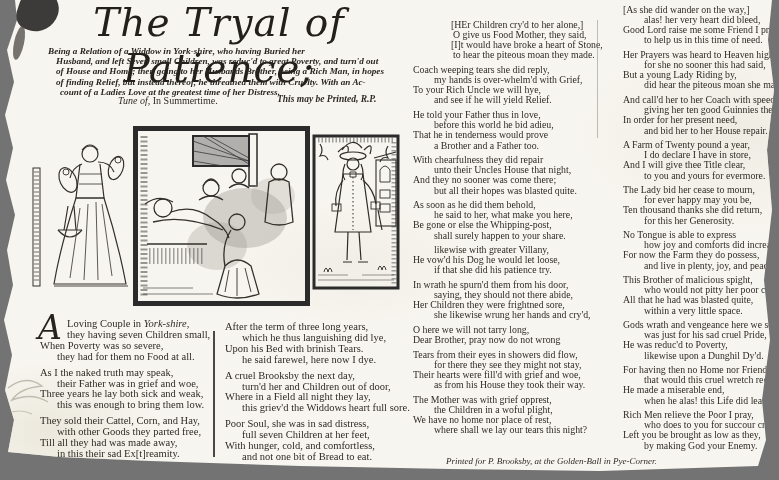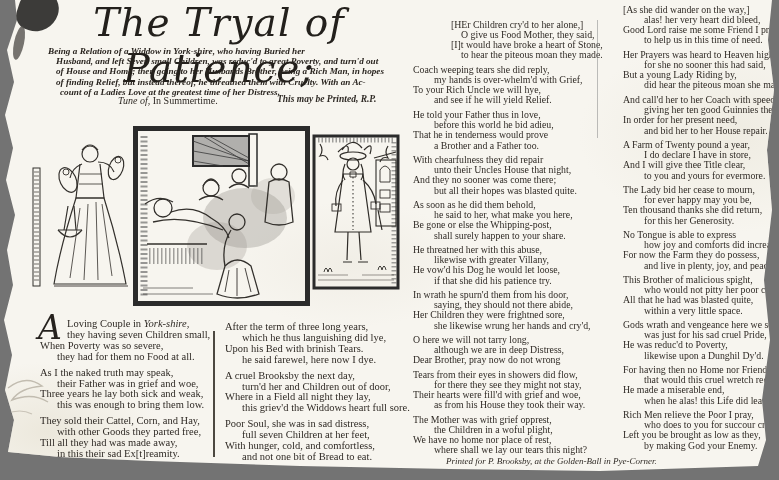--- a/index.html
+++ b/index.html
@@ -23,21 +23,21 @@
   .s1{margin-left:6px;} .s2,.s3,.s4{margin-left:14px;} .s5{margin-left:18px;}
   .tune{position:absolute;left:118px;top:95px;font-size:10px;white-space:nowrap;}
   .tune i{font-style:italic;} .tune span{font-style:normal;}
   .license{position:absolute;left:277px;top:94px;font:italic bold 9.5px "Liberation Serif",serif;white-space:nowrap;}
   .col{position:absolute;}
   .vline{white-space:nowrap;}
   .col12 .vline{font:10.5px/10.9px "Liberation Serif",serif;}
   .col34 .vline{font:9.8px/10.15px "Liberation Serif",serif;}
   .col12 .ind{margin-left:17px;} .col34 .ind{margin-left:21px;}
   .col12 .stanza{margin-bottom:5px;} .col34 .stanza{margin-bottom:4.4px;}
-  .pad-first{padding-left:38px;} .pad-first .ind{margin-left:10px;}
+  .pad-first{padding-left:38px;} .pad-first .ind{margin-left:2px;}
   .c1{left:40px;top:319px;} .c2{left:225px;top:322px;}
   .c3{left:413px;top:20px;} .c4{left:623px;top:5px;}
   .dropcap{float:left;width:27px;height:21px;margin:-2px 2px 0 -2px;
     font:italic 33px/21px "DejaVu Serif",serif;color:#26221e;}
   .rule1{position:absolute;left:213px;top:331px;width:2px;height:126px;background:#4c4840;}
   .rule2{position:absolute;left:597px;top:20px;width:1px;height:118px;background:#8a8a8a;opacity:.55;}
   .imprint{position:absolute;left:446px;top:456px;font:italic 9px "Liberation Serif",serif;white-space:nowrap;color:#2f2a25;}
   .blot{position:absolute;left:18px;top:-10px;width:40px;height:42px;background:#3c3b39;
     border-radius:52% 48% 62% 38%;transform:rotate(18deg);}
   .blot2{position:absolute;left:14px;top:26px;width:10px;height:34px;background:#55534f;
@@ -218,34 +218,32 @@
           <div class="vline">And they no sooner was come there;</div>
           <div class="vline ind">but all their hopes was blasted quite.</div>
         </div>
         <div class="stanza">
           <div class="vline">As soon as he did them behold,</div>
           <div class="vline ind">he said to her, what make you here,</div>
           <div class="vline">Be gone or else the Whipping-post,</div>
           <div class="vline ind">shall surely happen to your share.</div>
         </div>
         <div class="stanza">
-          <div class="vline">He threatned her with this abuse,</div>
           <div class="vline ind">likewise with greater Villany,</div>
           <div class="vline">He vow'd his Dog he would let loose,</div>
           <div class="vline ind">if that she did his patience try.</div>
         </div>
         <div class="stanza">
           <div class="vline">In wrath he spurn'd them from his door,</div>
           <div class="vline ind">saying, they should not there abide,</div>
           <div class="vline">Her Children they were frightned sore,</div>
           <div class="vline ind">she likewise wrung her hands and cry'd,</div>
         </div>
         <div class="stanza">
           <div class="vline">O here we will not tarry long,</div>
-          <div class="vline ind">although we are in deep Distress,</div>
           <div class="vline">Dear Brother, pray now do not wrong</div>
         </div>
         <div class="stanza">
           <div class="vline">Tears from their eyes in showers did flow,</div>
           <div class="vline ind">for there they see they might not stay,</div>
           <div class="vline">Their hearts were fill'd with grief and woe,</div>
           <div class="vline ind">as from his House they took their way.</div>
         </div>
         <div class="stanza">
           <div class="vline">The Mother was with grief opprest,</div>

